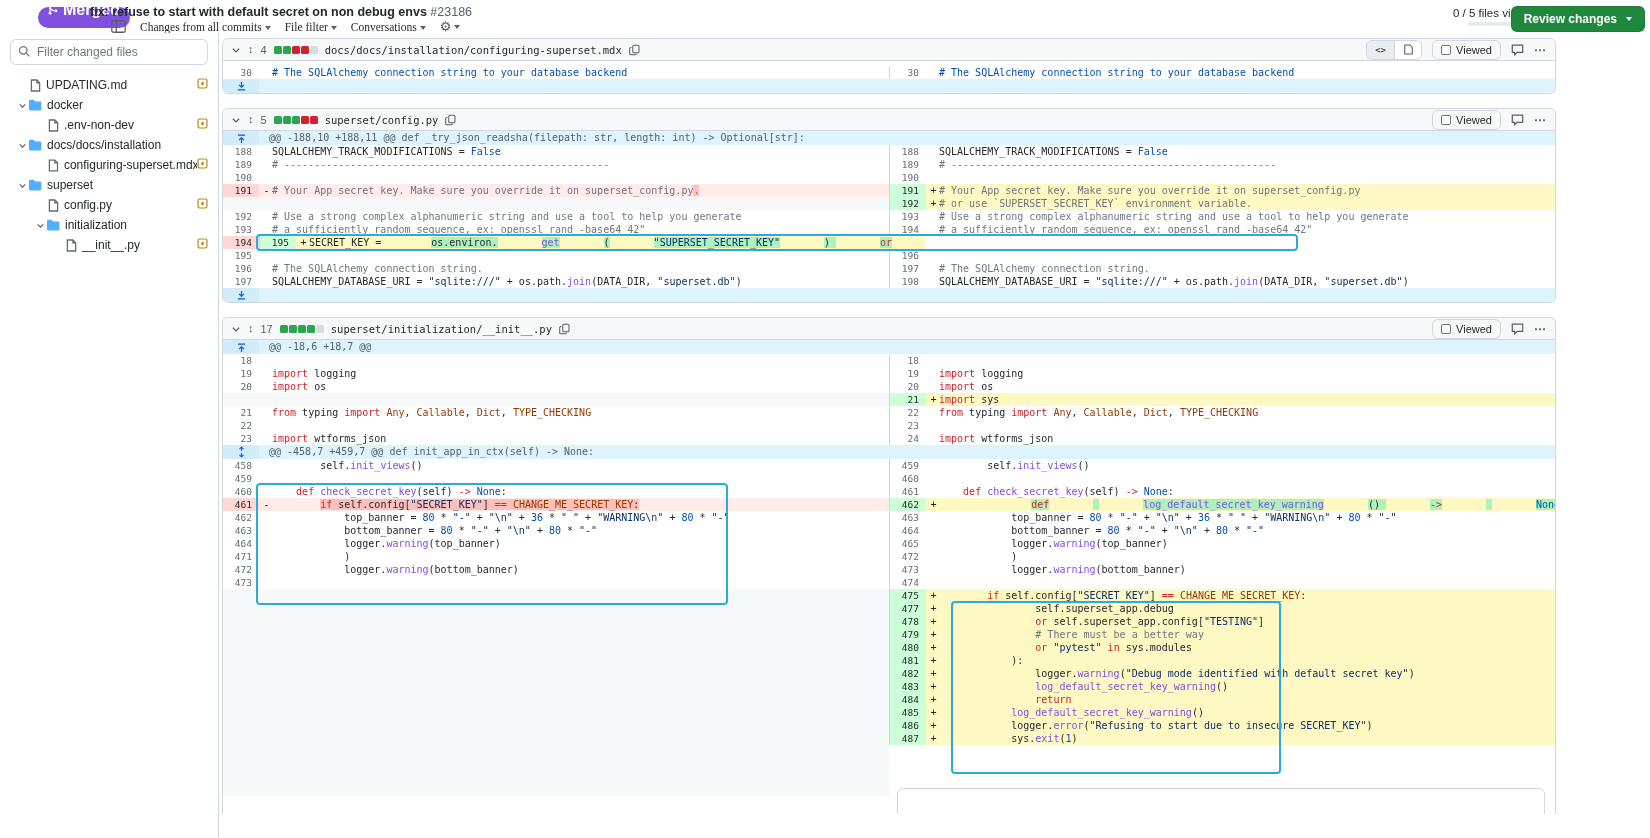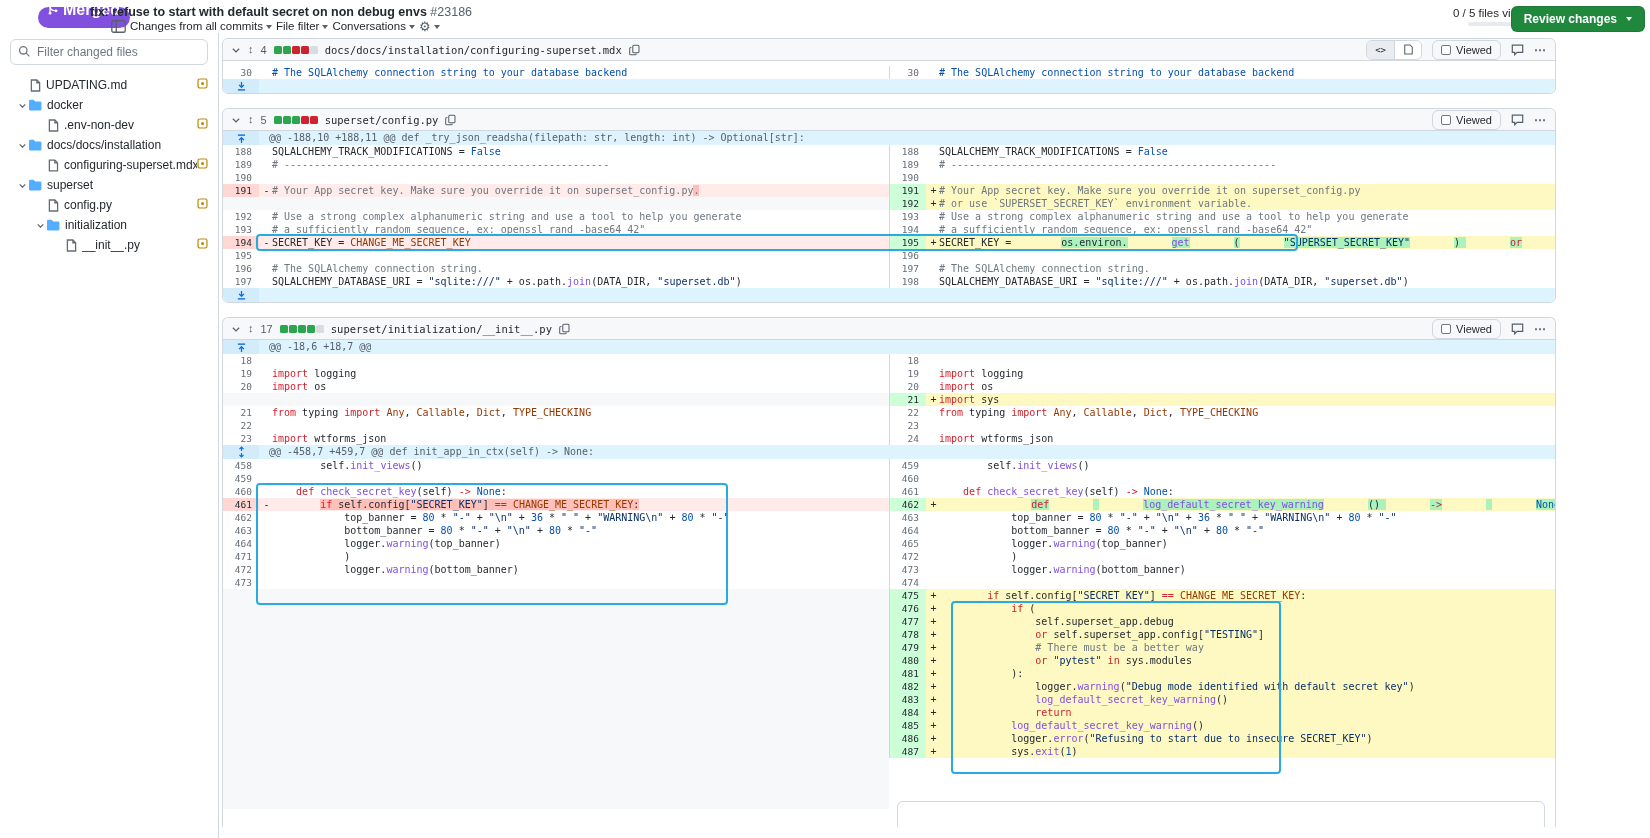--- a/index.html
+++ b/index.html
@@ -9,21 +9,21 @@
     background:#ffffff; color:#24292f;
     font-family:"Liberation Sans", sans-serif; font-size:12px;
   }
   
   .tophdr { position:absolute; top:0; left:0; right:0; height:33px; background:#fff; }
   .merged-pill { position:absolute; left:38px; top:7px; height:21px; border-radius:11px;
     background:#8250df; color:#fff; display:flex; align-items:center; gap:4px;
     padding:0 10px 16px 8px; font-size:16px; font-weight:bold; }
   .pr-title { position:absolute; left:90px; top:5px; font-size:12.5px; font-weight:bold; white-space:nowrap; }
   .pr-number { color:#57606a; font-weight:normal; }
-  .hdr-toolbar { position:absolute; left:111px; top:20px; display:flex; align-items:flex-start; gap:4px; color:#24292f; font-size:11.5px; }
+  .hdr-toolbar { position:absolute; left:111px; top:20px; display:flex; align-items:center; gap:14px; color:#24292f; font-size:11.5px;font-family:Liberation Serif, serif; }
   .caret { display:inline-block; width:0; height:0; border-left:3.5px solid transparent;
     border-right:3.5px solid transparent; border-top:4px solid #57606a; margin-left:3px; vertical-align:middle; }
   .menu-item { cursor:pointer; white-space:nowrap; }
   .files-viewed { position:absolute; right:112px; top:7px; font-size:11.5px; color:#24292f; white-space:nowrap; }
   .viewed-bar { position:absolute; right:108px; top:22px; width:74px; height:4px; border-radius:2px; background:#e7ebef; }
   .review-btn { position:absolute; right:5px; top:6px; height:26px; padding:0 12px; border-radius:6px;
     background:#1f883d; color:#fff; font-weight:bold; font-size:12px; display:flex; align-items:center; gap:6px; border:1px solid rgba(27,31,36,0.15); cursor:pointer;}
   .review-btn .caret { border-top-color:#fff; }
   
   .sidebar { position:absolute; top:33px; left:0; width:219px; bottom:0; border-right:1px solid #d0d7de; background:#fff; }
@@ -395,21 +395,20 @@
           <div class="code r ctx"><span class="sign"> </span><span class="tc"># Use a strong complex alphanumeric string and use a tool to help you generate</span></div>
         </div>
         <div class="drow">
           <div class="gut l ctx">193</div>
           <div class="code l ctx"><span class="sign"> </span><span class="tc"># a sufficiently random sequence, ex: openssl rand -base64 42"</span></div>
           <div class="gut r ctx">194</div>
           <div class="code r ctx"><span class="sign"> </span><span class="tc"># a sufficiently random sequence, ex: openssl rand -base64 42"</span></div>
         </div>
         <div class="drow">
           <div class="gut l del">194</div>
-          <div class="code l del"><span class="sign">-</span><span class="tp">SECRET_KEY = </span><span class="to">CHANGE_ME_SECRET_KEY</span></div>
           <div class="gut r add">195</div>
           <div class="code r add"><span class="sign">+</span><span class="tp">SECRET_KEY = </span><span class="tp wh">os.environ.</span><span class="tf wh">get</span><span class="tp wh">(</span><span class="ts wh">"SUPERSET_SECRET_KEY"</span><span class="tp wh">) </span><span class="tk wh">or</span><span class="tp"> </span><span class="to wh">CHANGE_ME_SECRET_KEY</span></div>
         </div>
         <div class="drow">
           <div class="gut l ctx">195</div>
           <div class="code l ctx"><span class="sign"> </span></div>
           <div class="gut r ctx">196</div>
           <div class="code r ctx"><span class="sign"> </span></div>
         </div>
         <div class="drow">
@@ -600,26 +599,20 @@
         </div>
         <div class="drow">
           <div class="gut l empty"></div>
           <div class="code l empty"></div>
           <div class="gut r add">475</div>
           <div class="code r add"><span class="sign">+</span><span class="tp">        </span><span class="tk">if</span><span class="tp"> self.config[</span><span class="ts">"SECRET_KEY"</span><span class="tp">] </span><span class="tk">==</span><span class="tp"> </span><span class="to">CHANGE_ME_SECRET_KEY</span><span class="tp">:</span></div>
         </div>
         <div class="drow">
           <div class="gut l empty"></div>
           <div class="code l empty"></div>
-          <div class="gut r add">476</div>
-          <div class="code r add"><span class="sign">+</span><span class="tp">            </span><span class="tk">if</span><span class="tp"> (</span></div>
-        </div>
-        <div class="drow">
-          <div class="gut l empty"></div>
-          <div class="code l empty"></div>
           <div class="gut r add">477</div>
           <div class="code r add"><span class="sign">+</span><span class="tp">                self.superset_app.debug</span></div>
         </div>
         <div class="drow">
           <div class="gut l empty"></div>
           <div class="code l empty"></div>
           <div class="gut r add">478</div>
           <div class="code r add"><span class="sign">+</span><span class="tp">                </span><span class="tk">or</span><span class="tp"> self.superset_app.config[</span><span class="ts">"TESTING"</span><span class="tp">]</span></div>
         </div>
         <div class="drow">

